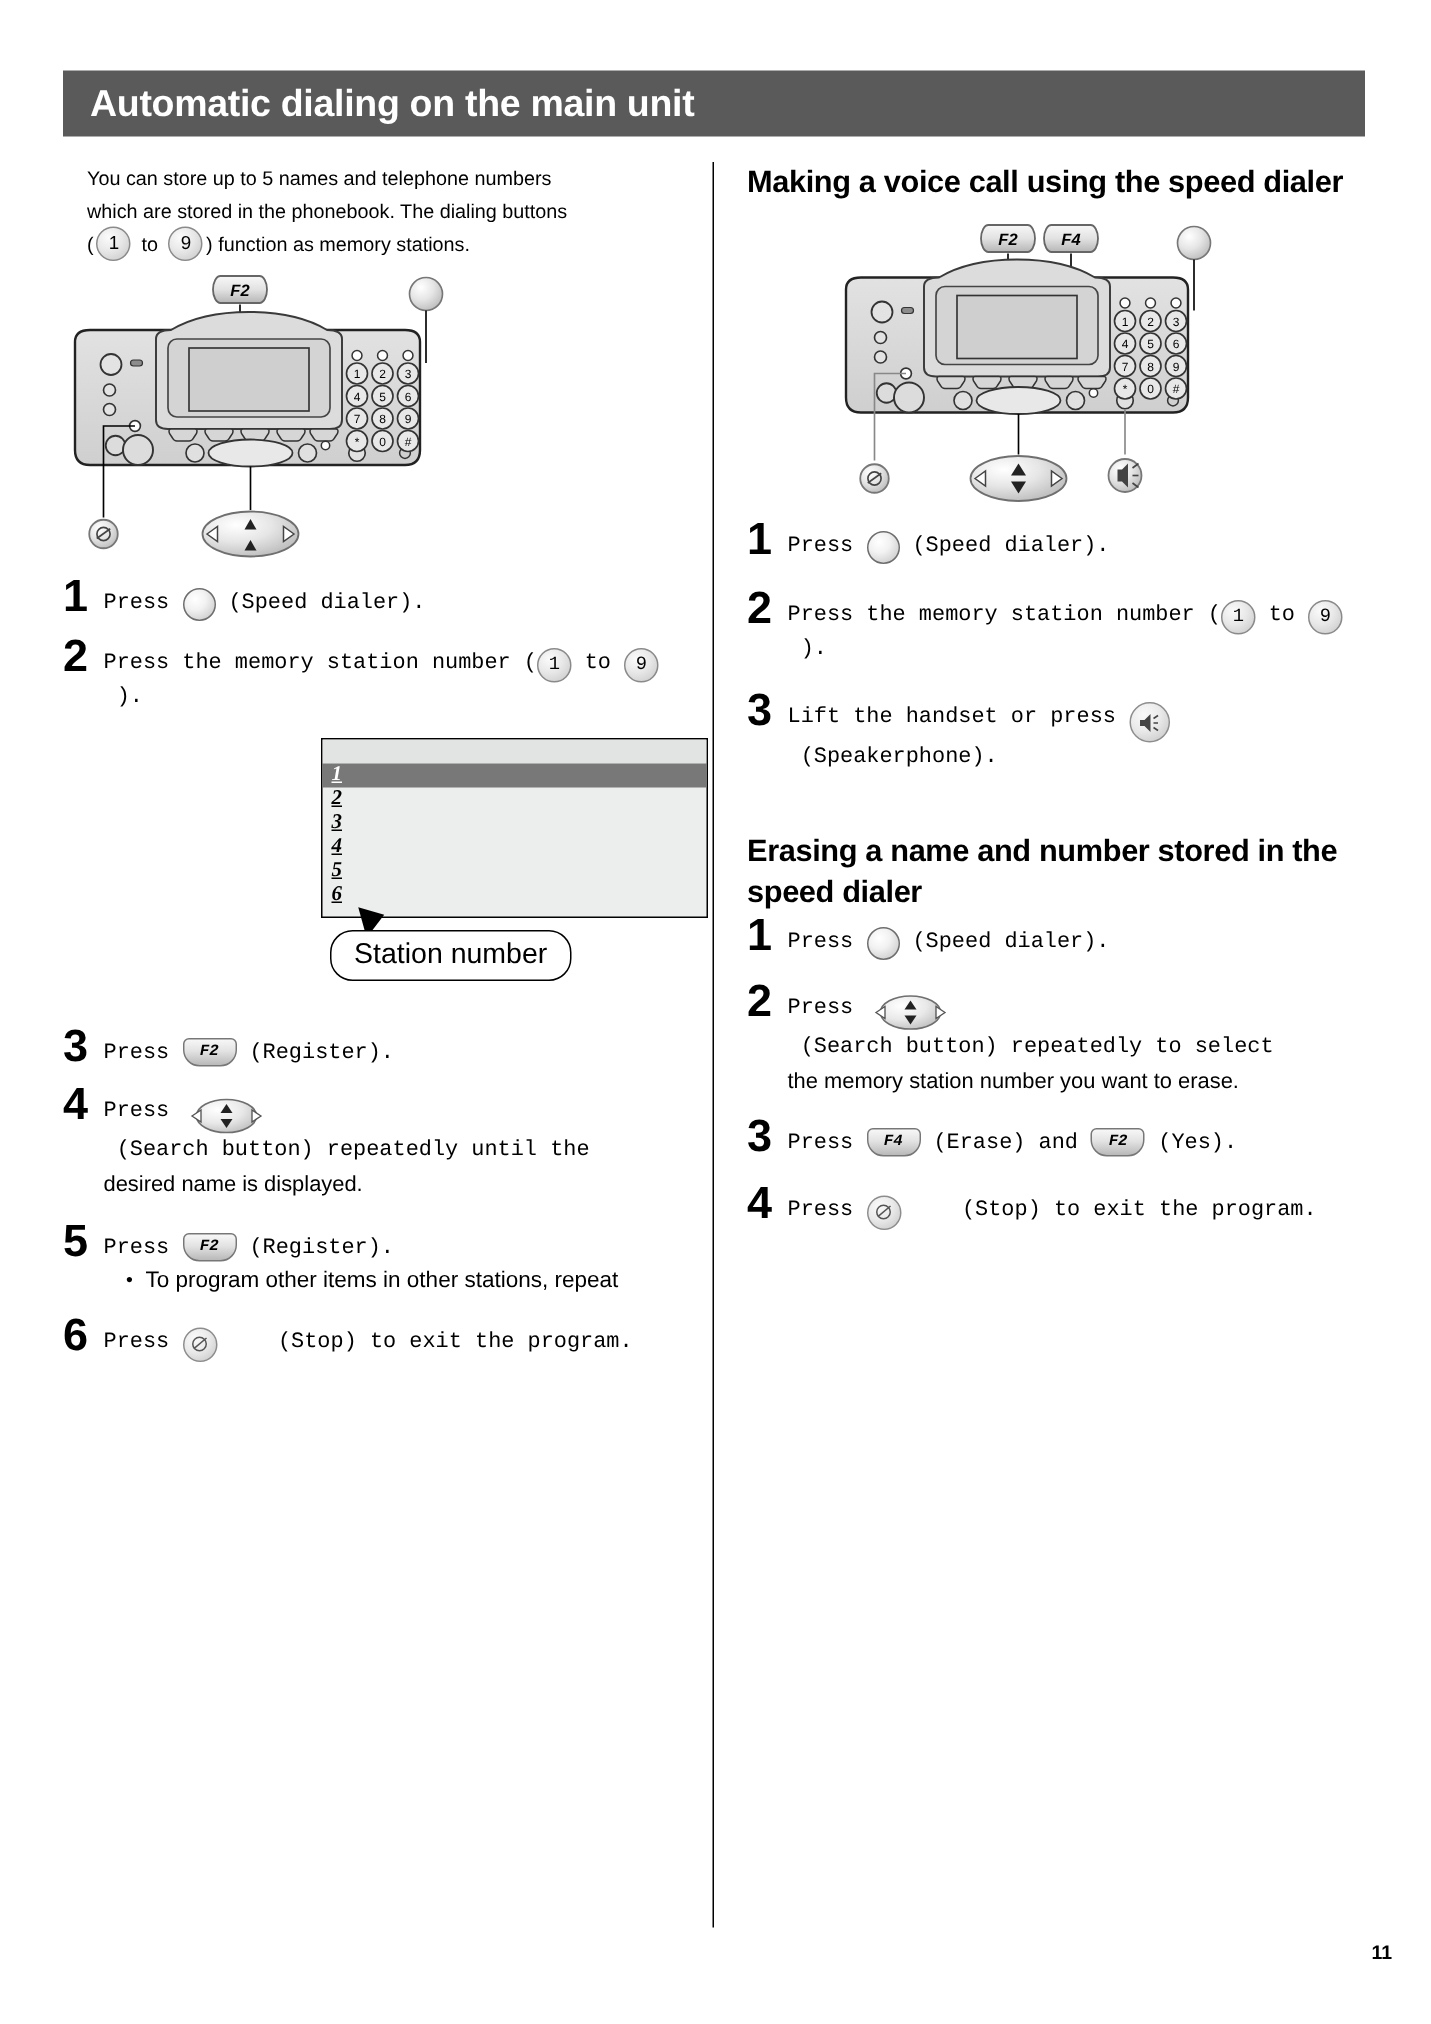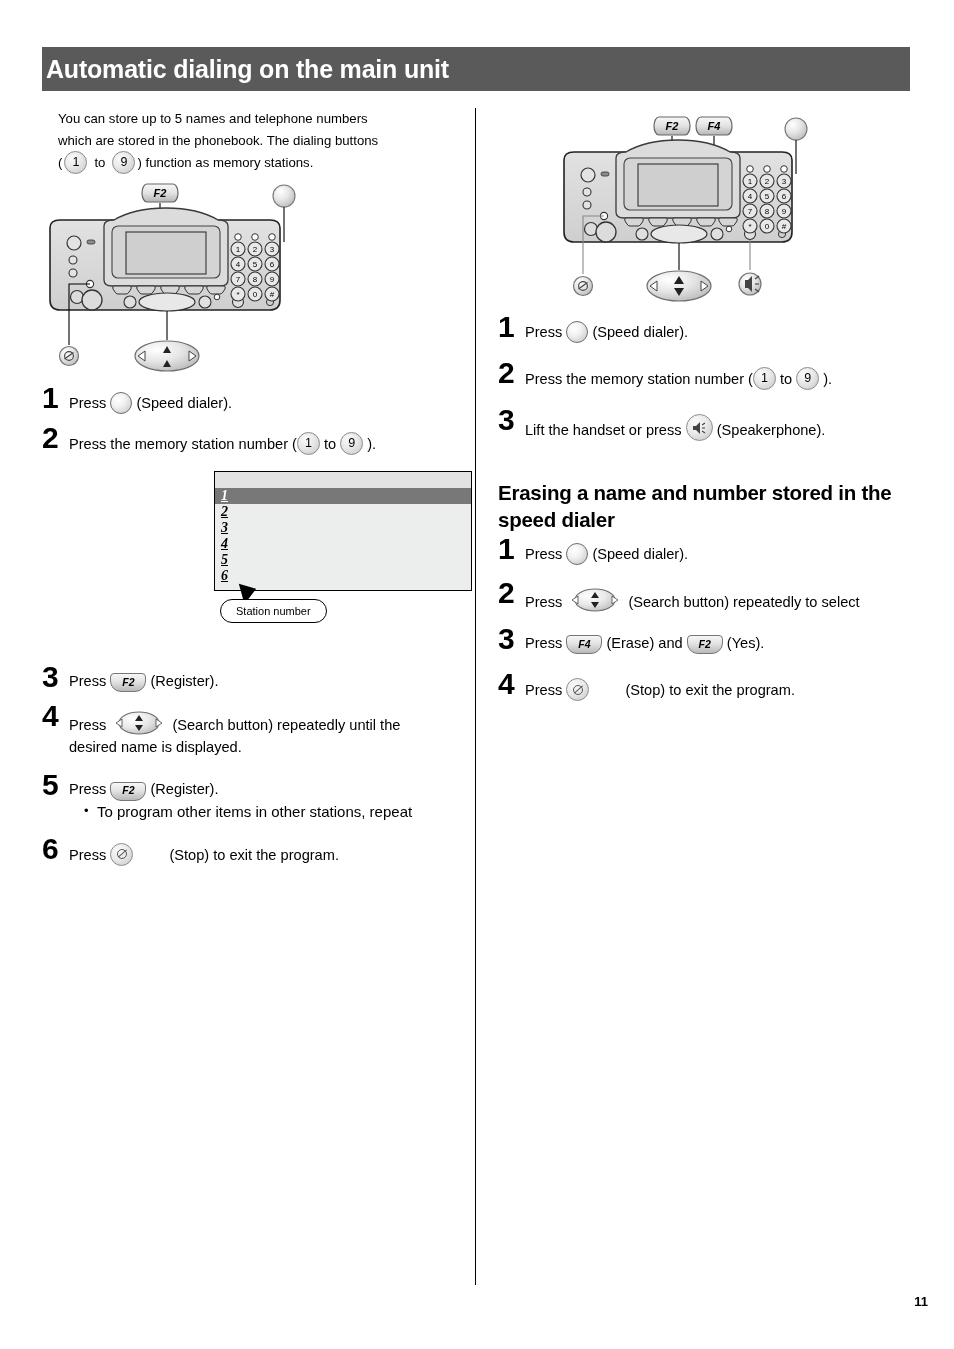--- a/index.html
+++ b/index.html
@@ -25,21 +25,21 @@
     height: 44px;
     background: #5a5a5a;
     display: flex;
     align-items: center;
   }
   .page-header-title {
     color: #ffffff;
     font-size: 25px;
     font-weight: bold;
     letter-spacing: -0.2px;
-    padding-left: 4px;
+    padding-left: 18px;
   }
 
   
   .col-divider {
     position: absolute;
     left: 475px;
     top: 108px;
     width: 1px;
     height: 1177px;
     background: #000000;
@@ -90,23 +90,24 @@
     font-size: 30px;
     font-weight: bold;
     line-height: 1;
   }
   .step-body {
     display: block;
     padding-top: 2px;
   }
   .step-line {
     display: flex;
-    align-items: flex-end;
+    align-items: flex-start;
     flex-wrap: wrap;
     gap: 0px;
+    font-family: Liberation Mono, monospace;
   }
   .step-line .t { white-space: pre; }
   .step-cont {
     display: block;
     padding-top: 1px;
   }
 
   
   .bullet {
     margin: 7px 0 0 15px;
@@ -255,21 +256,21 @@
   }
 
   .callout {
     position: absolute;
     left: 6px;
     top: 128px;
     border: 1.8px solid #000;
     border-radius: 15px;
     background: #ffffff;
     padding: 5px 15px;
-    font-size: 11px;
+    font-size: 19px;
     white-space: nowrap;
   }
   .callout-tail {
     position: absolute;
     left: 22px;
     top: 115px;
     width: 0; height: 0;
     border-left: 7px solid transparent;
     border-right: 11px solid transparent;
     border-top: 0;
@@ -563,20 +564,21 @@
           </span>
         <span class="t" style="padding-left:32px"> (Stop) to exit the program.</span>
       </span>
     </span>
   </div>
 
 </div>
 
 <div class="col col-right">
 
+  <h2 class="section-heading">Making a voice call using the speed dialer</h2>
 
   <div class="fax-fig" style="margin-left:58px;">
     <svg width="300" height="205" viewBox="0 0 300 205">
       <defs>
         <linearGradient id="bodyG2" x1="0" y1="0" x2="0" y2="1">
           <stop offset="0%" stop-color="#e4e4e4"></stop>
             <stop offset="100%" stop-color="#cfcfcf"></stop>
         </linearGradient>
         <radialGradient id="ballG2" cx="35%" cy="30%" r="75%">
           <stop offset="0%" stop-color="#ffffff"></stop>
@@ -788,20 +790,21 @@
               </defs>
             <ellipse cx="29" cy="13" rx="20" ry="11" fill="url(#sb2)" stroke="#6f6f6f" stroke-width="1.1"></ellipse>
             <polygon points="29,5 33,11 25,11" fill="#222"></polygon>
             <polygon points="29,21 33,15 25,15" fill="#222"></polygon>
             <polygon points="6,13 12,9 12,17" fill="#fff" stroke="#555" stroke-width="0.9"></polygon>
             <polygon points="52,13 46,9 46,17" fill="#fff" stroke="#555" stroke-width="0.9"></polygon>
           </svg>
         </span>
         <span class="t"> (Search button) repeatedly to select</span>
       </span>
+      <span class="step-cont">the memory station number you want to erase.</span>
     </span>
   </div>
 
   <div class="step" style="margin-bottom:22px;">
     <span class="step-num">3</span>
     <span class="step-body">
       <span class="step-line">
         <span class="t">Press </span>
         <span class="key-f">F4</span>
         <span class="t"> (Erase) and </span>

